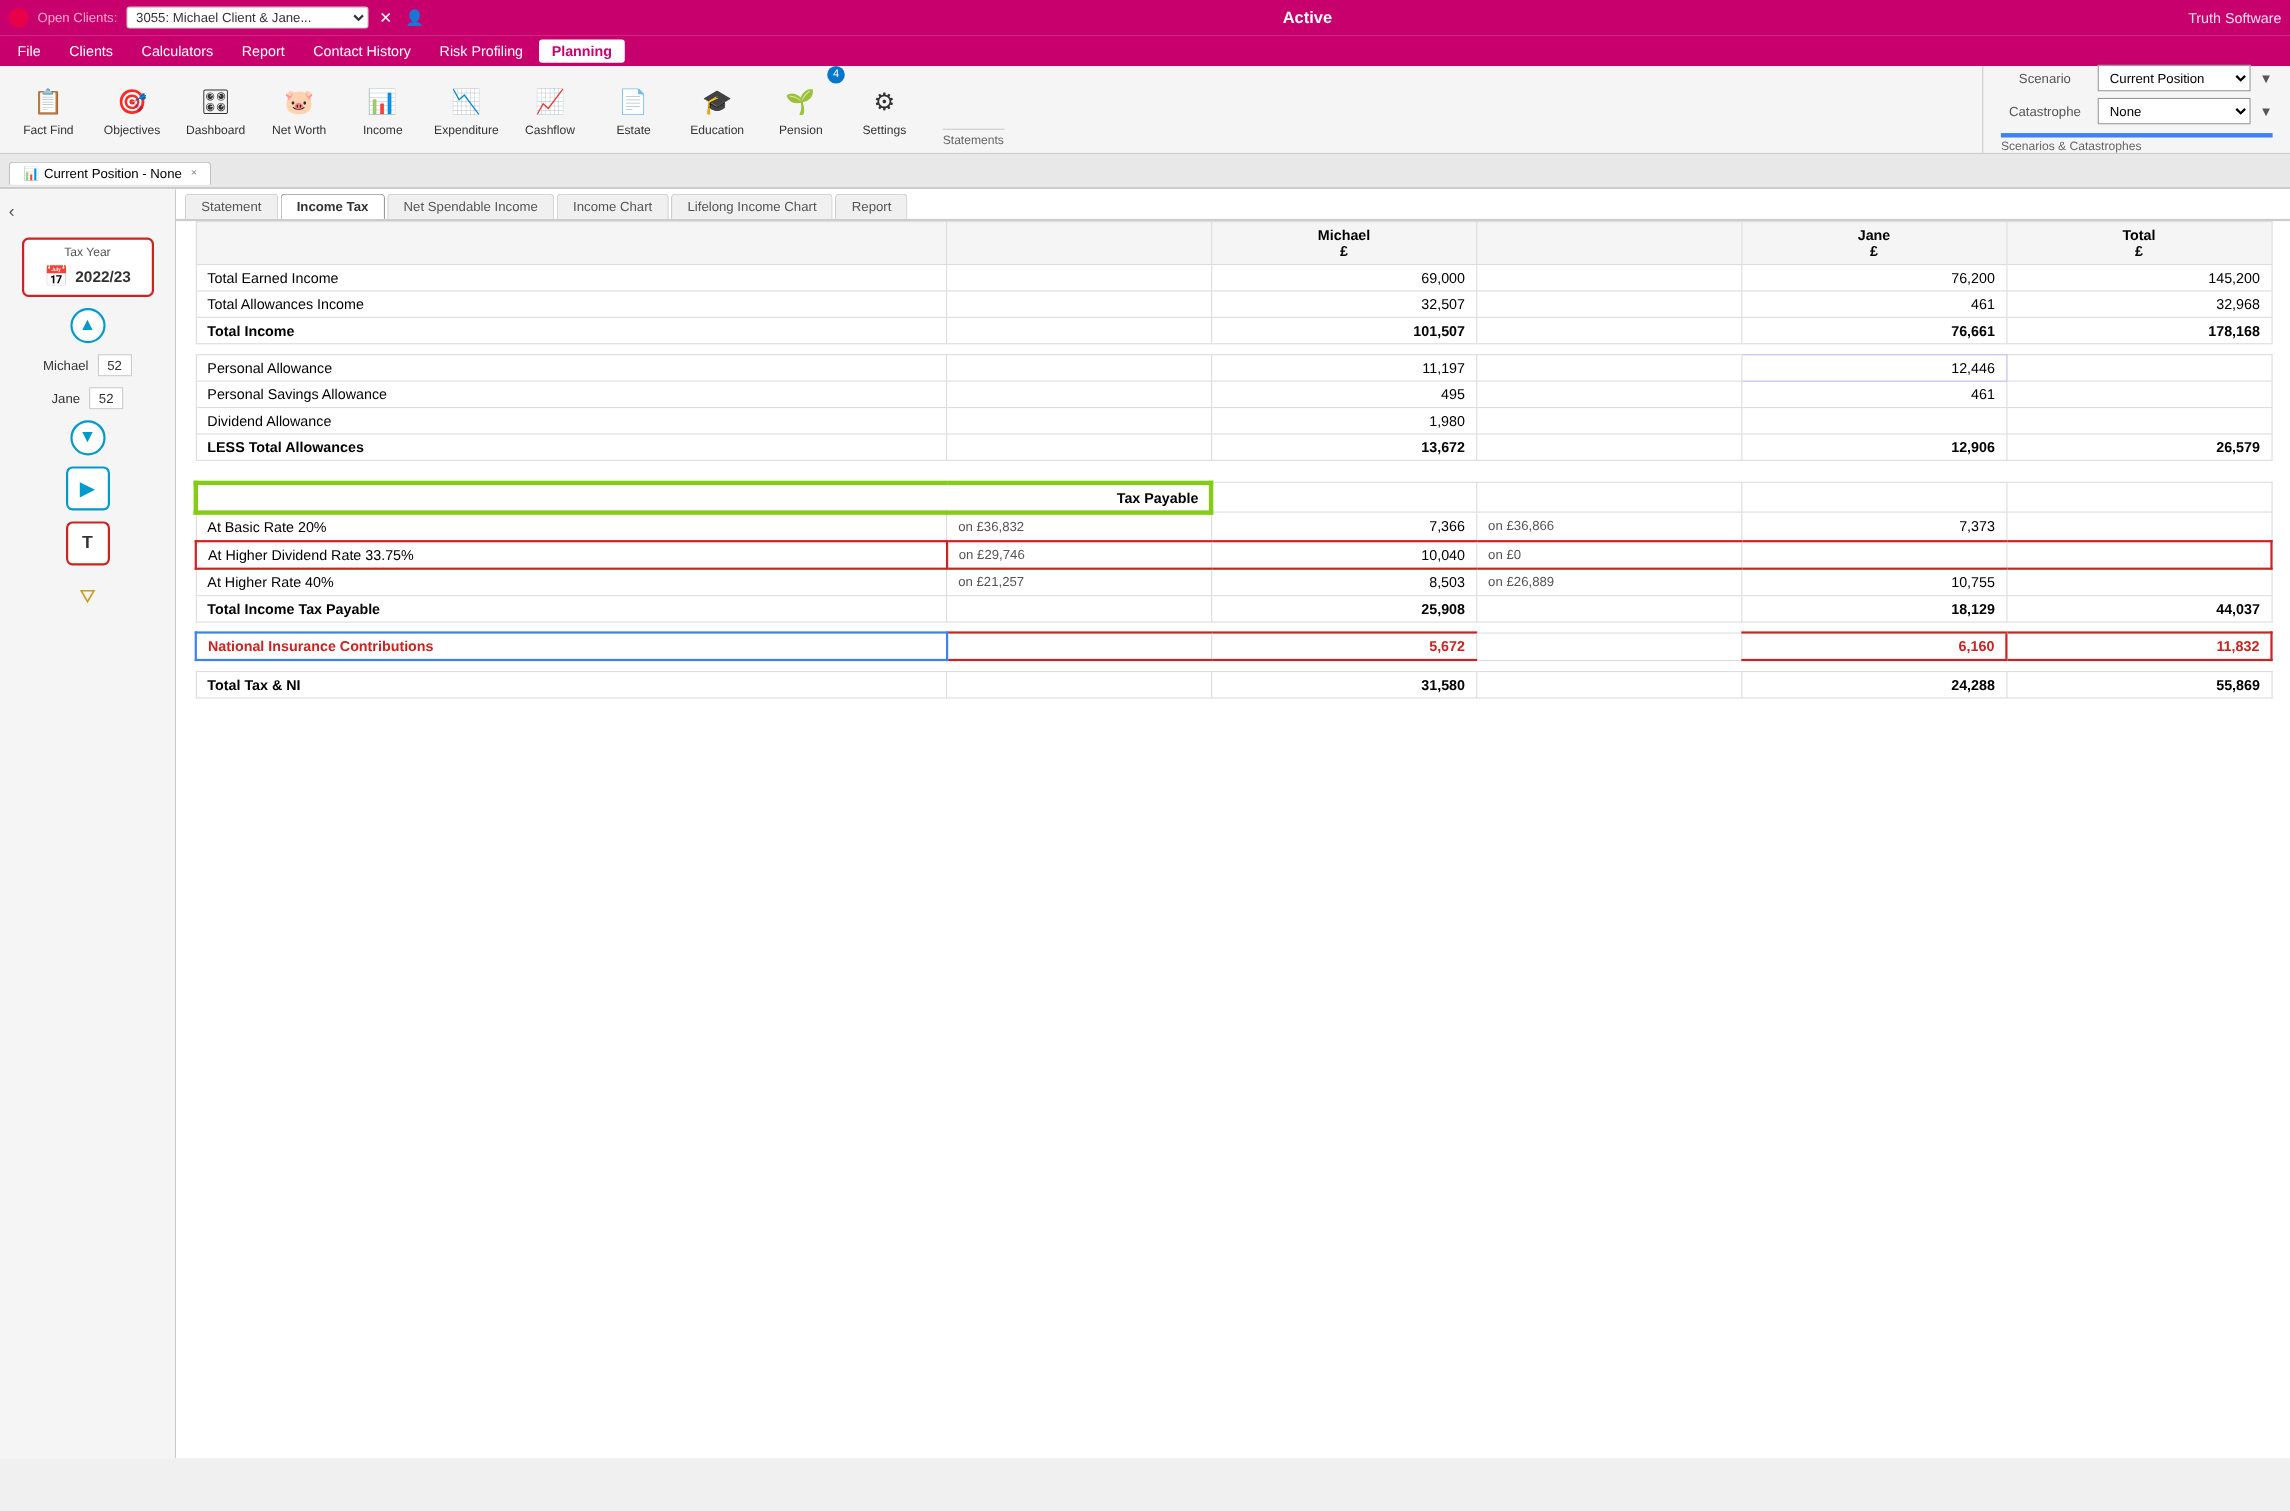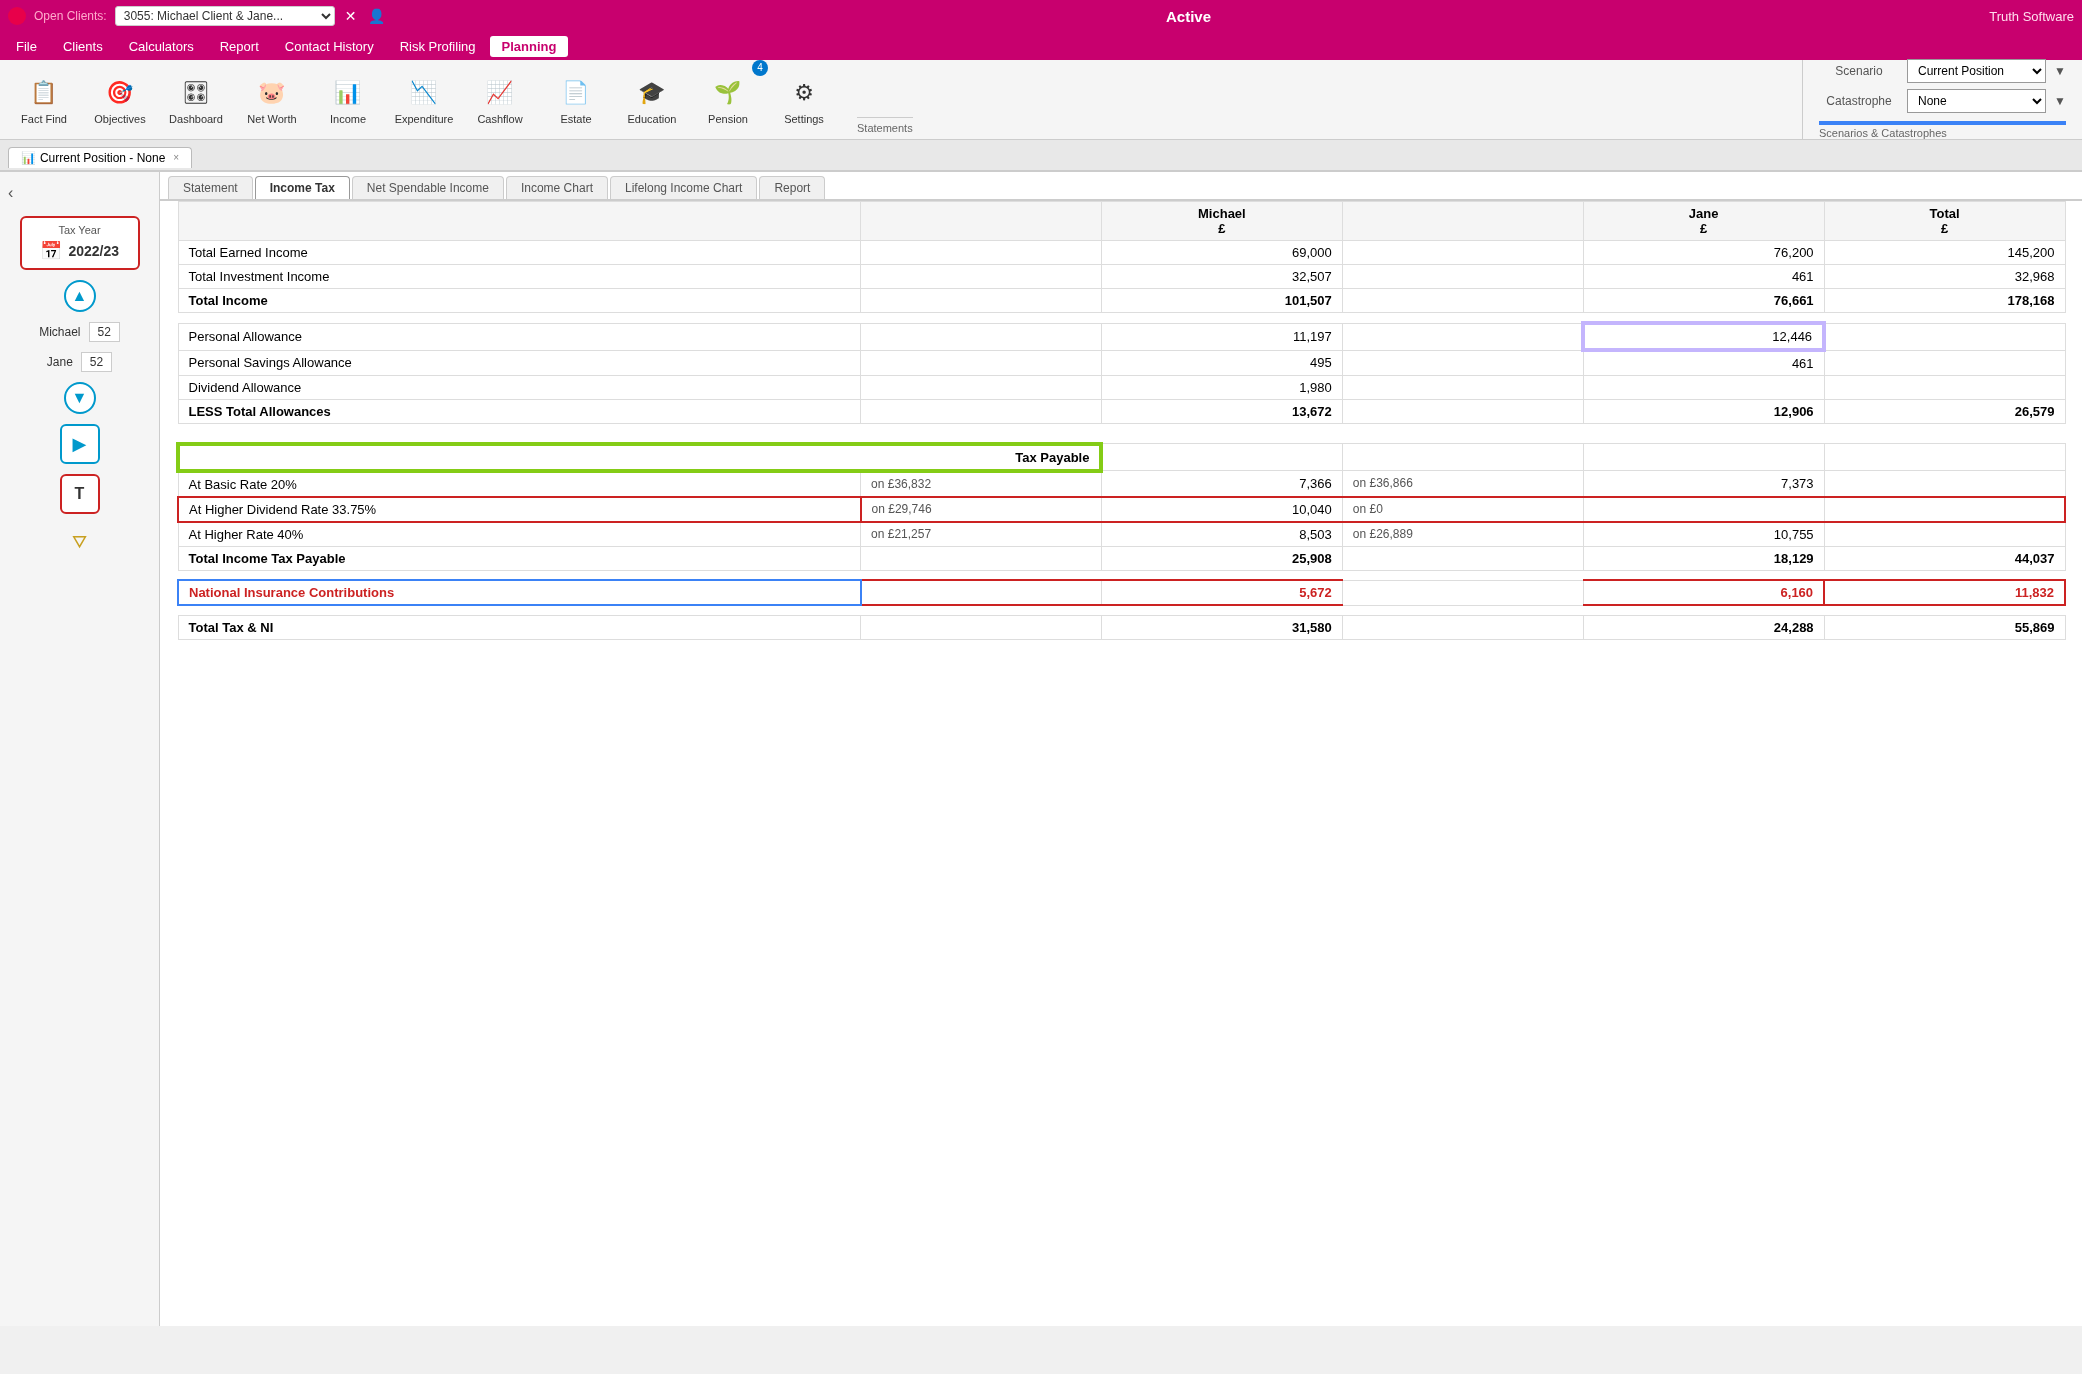--- a/index.html
+++ b/index.html
@@ -550,21 +550,21 @@
         <tbody id="table-body">
         <tr>
     <td style="border:1px solid #ddd; text-align:left;">Total Earned Income</td>
     <td style="border:1px solid #ddd;text-align:left;font-size:12px;color:#555;"></td>
     <td style="border:1px solid #ddd; text-align:right;">69,000</td>
     <td style="border:1px solid #ddd;text-align:left;font-size:12px;color:#555;"></td>
     <td style="border:1px solid #ddd; text-align:right;">76,200</td>
     <td style="border:1px solid #ddd; text-align:right;">145,200</td>
   </tr>
             <tr>
-    <td style="border:1px solid #ddd; text-align:left;">Total Investment Income</td>
+    <td style="border:1px solid #ddd; text-align:left;">Total Allowances Income</td>
     <td style="border:1px solid #ddd;text-align:left;font-size:12px;color:#555;"></td>
     <td style="border:1px solid #ddd; text-align:right;">32,507</td>
     <td style="border:1px solid #ddd;text-align:left;font-size:12px;color:#555;"></td>
     <td style="border:1px solid #ddd; text-align:right;">461</td>
     <td style="border:1px solid #ddd; text-align:right;">32,968</td>
   </tr>
             <tr>
     <td style="border:1px solid #ddd; text-align:left;font-weight:bold;">Total Income</td>
     <td style="border:1px solid #ddd;text-align:left;font-size:12px;color:#555;"></td>
     <td style="border:1px solid #ddd; text-align:right;font-weight:bold;">101,507</td>
@@ -573,21 +573,21 @@
     <td style="border:1px solid #ddd; text-align:right;font-weight:bold;">178,168</td>
   </tr>
             <tr>
               <td colspan="6" style="height:10px; border:none; background:white;"></td>
             </tr>
             <tr>
     <td style="border:1px solid #ddd; text-align:left;">Personal Allowance</td>
     <td style="border:1px solid #ddd;text-align:left;font-size:12px;color:#555;"></td>
     <td style="border:1px solid #ddd; text-align:right;">11,197</td>
     <td style="border:1px solid #ddd;text-align:left;font-size:12px;color:#555;"></td>
-    <td style="border:4px solid #c4b5fd; text-align:right;">12,446</td>
+    <td style="border:1px solid #c4b5fd; text-align:right;">12,446</td>
     <td style="border:1px solid #ddd; text-align:right;"></td>
   </tr>
             <tr>
     <td style="border:1px solid #ddd; text-align:left;">Personal Savings Allowance</td>
     <td style="border:1px solid #ddd;text-align:left;font-size:12px;color:#555;"></td>
     <td style="border:1px solid #ddd; text-align:right;">495</td>
     <td style="border:1px solid #ddd;text-align:left;font-size:12px;color:#555;"></td>
     <td style="border:1px solid #ddd; text-align:right;">461</td>
     <td style="border:1px solid #ddd; text-align:right;"></td>
   </tr>

